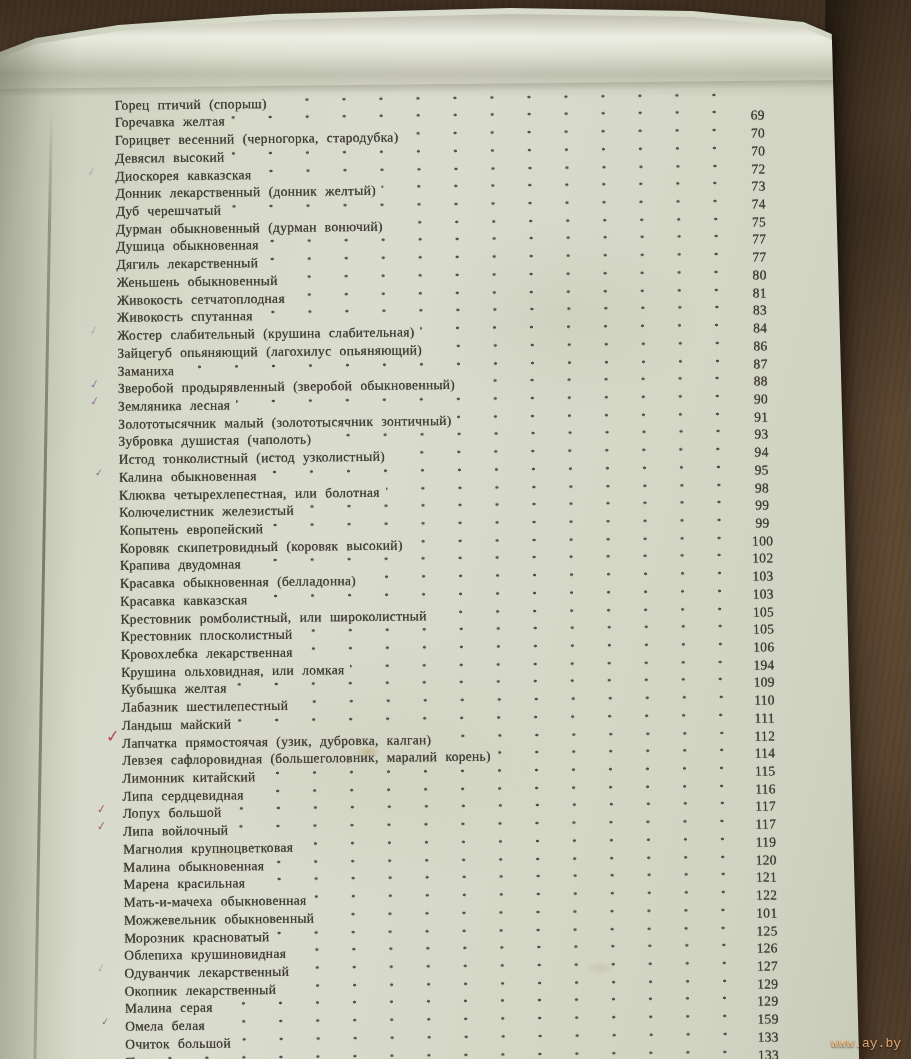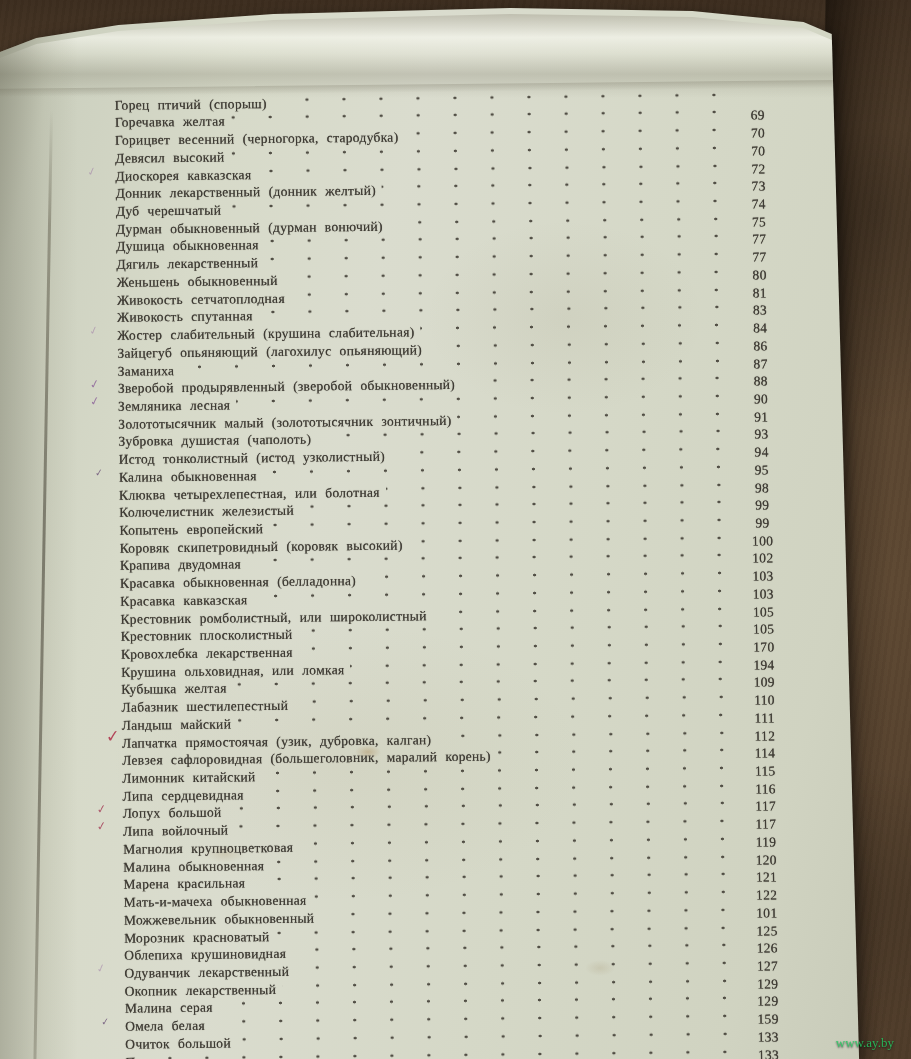--- a/index.html
+++ b/index.html
@@ -107,23 +107,23 @@
     font-family:"DejaVu Sans", sans-serif;
     line-height:17.72px;
   }
   .mk-purple       {color:#8a5f98;opacity:.8;font-size:12px;transform:rotate(-10deg);}
   .mk-purple-faint {color:#9a74a4;opacity:.5;font-size:11px;transform:rotate(-14deg);}
   .mk-purple-small {color:#6d5478;opacity:.85;font-size:10px;left:-24px;transform:rotate(-6deg);}
   .mk-red        {color:#a8485f;opacity:.9;font-size:12px;font-weight:bold;left:-26px;transform:rotate(-8deg);}
   .mk-red-large  {color:#b23f55;opacity:.95;font-size:17px;font-weight:bold;left:-16px;top:-2px;transform:rotate(-4deg);}
 
   .watermark{
-    position:absolute;right:17px;bottom:8px;
-    font-family:Liberation Serif, serif;
-    font-size:13px;color:#22c55e;opacity:.85;
+    position:absolute;right:10px;bottom:8px;
+    font-family:Liberation Mono, monospace;
+    font-size:13px;color:#fdba74;opacity:.85;
     text-shadow:0 1px 2px rgba(0,0,0,.8);
   }
 </style>
 </head>
 <body>
 
 <div class="backdrop"></div>
 <div class="backdrop-grain"></div>
 <div class="edge-shadow"></div>
 
@@ -352,21 +352,21 @@
 
     <span class="name">Крестовник плосколистный</span>
     <span class="dots"></span>
     <span class="num">105</span>
   </div>
 
   <div class="row">
 
     <span class="name">Кровохлебка лекарственная</span>
     <span class="dots"></span>
-    <span class="num">170</span>
+    <span class="num">106</span>
   </div>
 
   <div class="row">
 
     <span class="name">Крушина ольховидная, или ломкая</span>
     <span class="dots"></span>
     <span class="num">194</span>
   </div>
 
   <div class="row">

